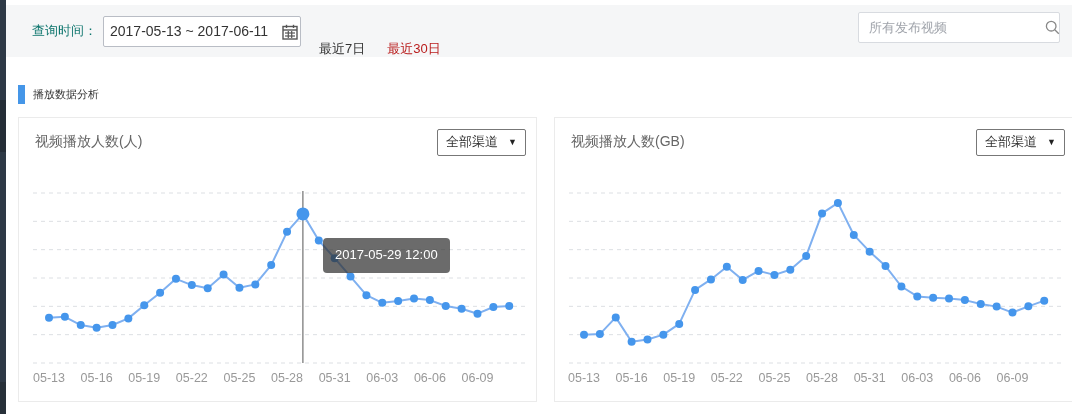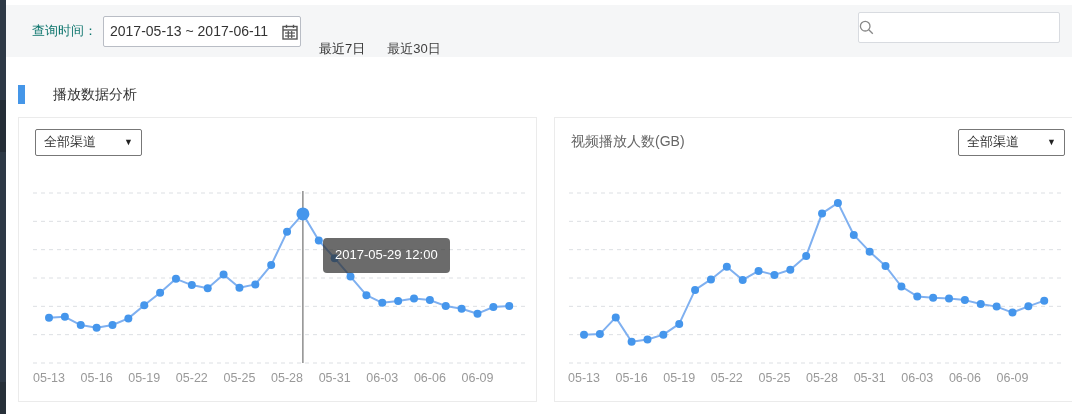--- a/index.html
+++ b/index.html
@@ -14,41 +14,41 @@
   
   .topbar { position:absolute; left:6px; right:0; top:5px; height:52px; background:#f5f6f7;
     display:flex; align-items:center; }
   .query-label { margin-left:26px; font-size:13px; color:#0f766e; }
   .date-box { position:relative; margin-left:6px; width:198px; height:31px; background:#fff;
     border:1px solid #b9bdc5; border-radius:2px; display:flex; align-items:flex-end; }
   .date-box input { border:none; outline:none; width:100%; height:100%; padding:0 2px 0 6px;
     font-size:14px; color:#333; font-family:inherit; background:transparent; }
   .cal-icon { position:absolute; right:2px; top:7px; width:16px; height:16px; }
   .quick-link { font-size:13px; color:#333; margin-left:18px; cursor:pointer; text-decoration:none;margin-top:36px; }
-  .quick-link.active { color:#404040; margin-left:22px; }
+  .quick-link.active { color:#b91c1c; margin-left:22px; }
   .search-box { position:absolute; right:12px; top:7px; width:202px; height:31px; background:#fff;
     border:1px solid #d8dbe0; border-radius:2px; display:flex; align-items:center; }
   .search-box input { border:none; outline:none; flex:1; height:100%; padding-left:10px;
     font-size:13px; color:#333; font-family:inherit; background:transparent; }
   .search-box input::placeholder { color:#a0a4ab; }
   .search-icon { width:15px; height:15px; margin-right:10px; flex:none; }
 
   
   .section-head { position:absolute; left:18px; top:85px; display:flex; align-items:center; }
   .section-marker { width:7px; height:19px; background:#4596e8; }
-  .section-title { margin-left:28px; font-size:14px; color:#333; }
+  .section-title { margin-left:8px; font-size:11px; color:#333; }
 
   
   .card { position:absolute; top:117px; height:285px; background:#fff; border:1px solid #ebebeb; }
   .card.left  { left:18px;  width:519px; }
   .card.right { left:554px; width:530px; }
   .card-head { display:flex; align-items:center; justify-content:space-between; padding:10px 10px 0 16px; height:38px; }
   .card-title { font-size:14px; color:#666; }
   .channel-select { display:flex; align-items:center; border:1px solid #777; border-radius:2px;
-    padding:3px 8px 4px 8px; font-size:13px; color:#333; cursor:pointer; background:#fff;gap:18px; }
+    padding:3px 8px 4px 8px; font-size:13px; color:#333; cursor:pointer; background:#fff; }
   .channel-select .caret { font-size:9px; color:#222; margin-left:10px; }
   .chart-svg { position:absolute; left:0; top:40px; }
 
   
   .tooltip { position:absolute; left:304px; top:120px; background:rgba(50,50,50,0.72);
     border-radius:4px; color:#fff; font-size:13px; line-height:20px; padding:7px 12px 8px 12px;
     white-space:nowrap; pointer-events:none; }
 </style>
 </head>
 <body>
@@ -69,34 +69,36 @@
       <line x1="11.5" y1="0.8" x2="11.5" y2="4" stroke="#555" stroke-width="1.4"></line>
       <line x1="3" y1="9" x2="13" y2="9" stroke="#555" stroke-width="1.2"></line>
       <line x1="3" y1="12" x2="13" y2="12" stroke="#555" stroke-width="1.2"></line>
       <line x1="6.3" y1="7" x2="6.3" y2="14" stroke="#555" stroke-width="1.2"></line>
       <line x1="9.7" y1="7" x2="9.7" y2="14" stroke="#555" stroke-width="1.2"></line>
     </svg>
   </div>
   <a class="quick-link">最近7日</a>
   <a class="quick-link active">最近30日</a>
   <div class="search-box">
+    <input type="text" placeholder="所有发布视频" style="">
     <svg class="search-icon" viewBox="0 0 15 15">
       <circle cx="6.2" cy="6.2" r="4.8" fill="none" stroke="#888" stroke-width="1.3"></circle>
       <line x1="9.8" y1="9.8" x2="13.8" y2="13.8" stroke="#888" stroke-width="1.3"></line>
     </svg>
   </div>
 </div>
 
 <div class="section-head">
   <div class="section-marker"></div>
   <span class="section-title">播放数据分析</span>
 </div>
 
 <div class="card left">
   <div class="card-head">
+    <span class="card-title">视频播放人数(人)</span>
     <div class="channel-select">
       <span>全部渠道</span>
       <span class="caret">▼</span>
     </div>
   </div>
   <svg class="chart-svg" id="chart0" width="519" height="245" viewBox="0 0 519 245">
       <line x1="14" y1="35" x2="508" y2="35" stroke="#dcdfe3" stroke-width="1" stroke-dasharray="4 4"></line>
       <line x1="14" y1="63.33333333333333" x2="508" y2="63.33333333333333" stroke="#dcdfe3" stroke-width="1" stroke-dasharray="4 4"></line>
       <line x1="14" y1="91.66666666666666" x2="508" y2="91.66666666666666" stroke="#dcdfe3" stroke-width="1" stroke-dasharray="4 4"></line>
       <line x1="14" y1="120" x2="508" y2="120" stroke="#dcdfe3" stroke-width="1" stroke-dasharray="4 4"></line>

